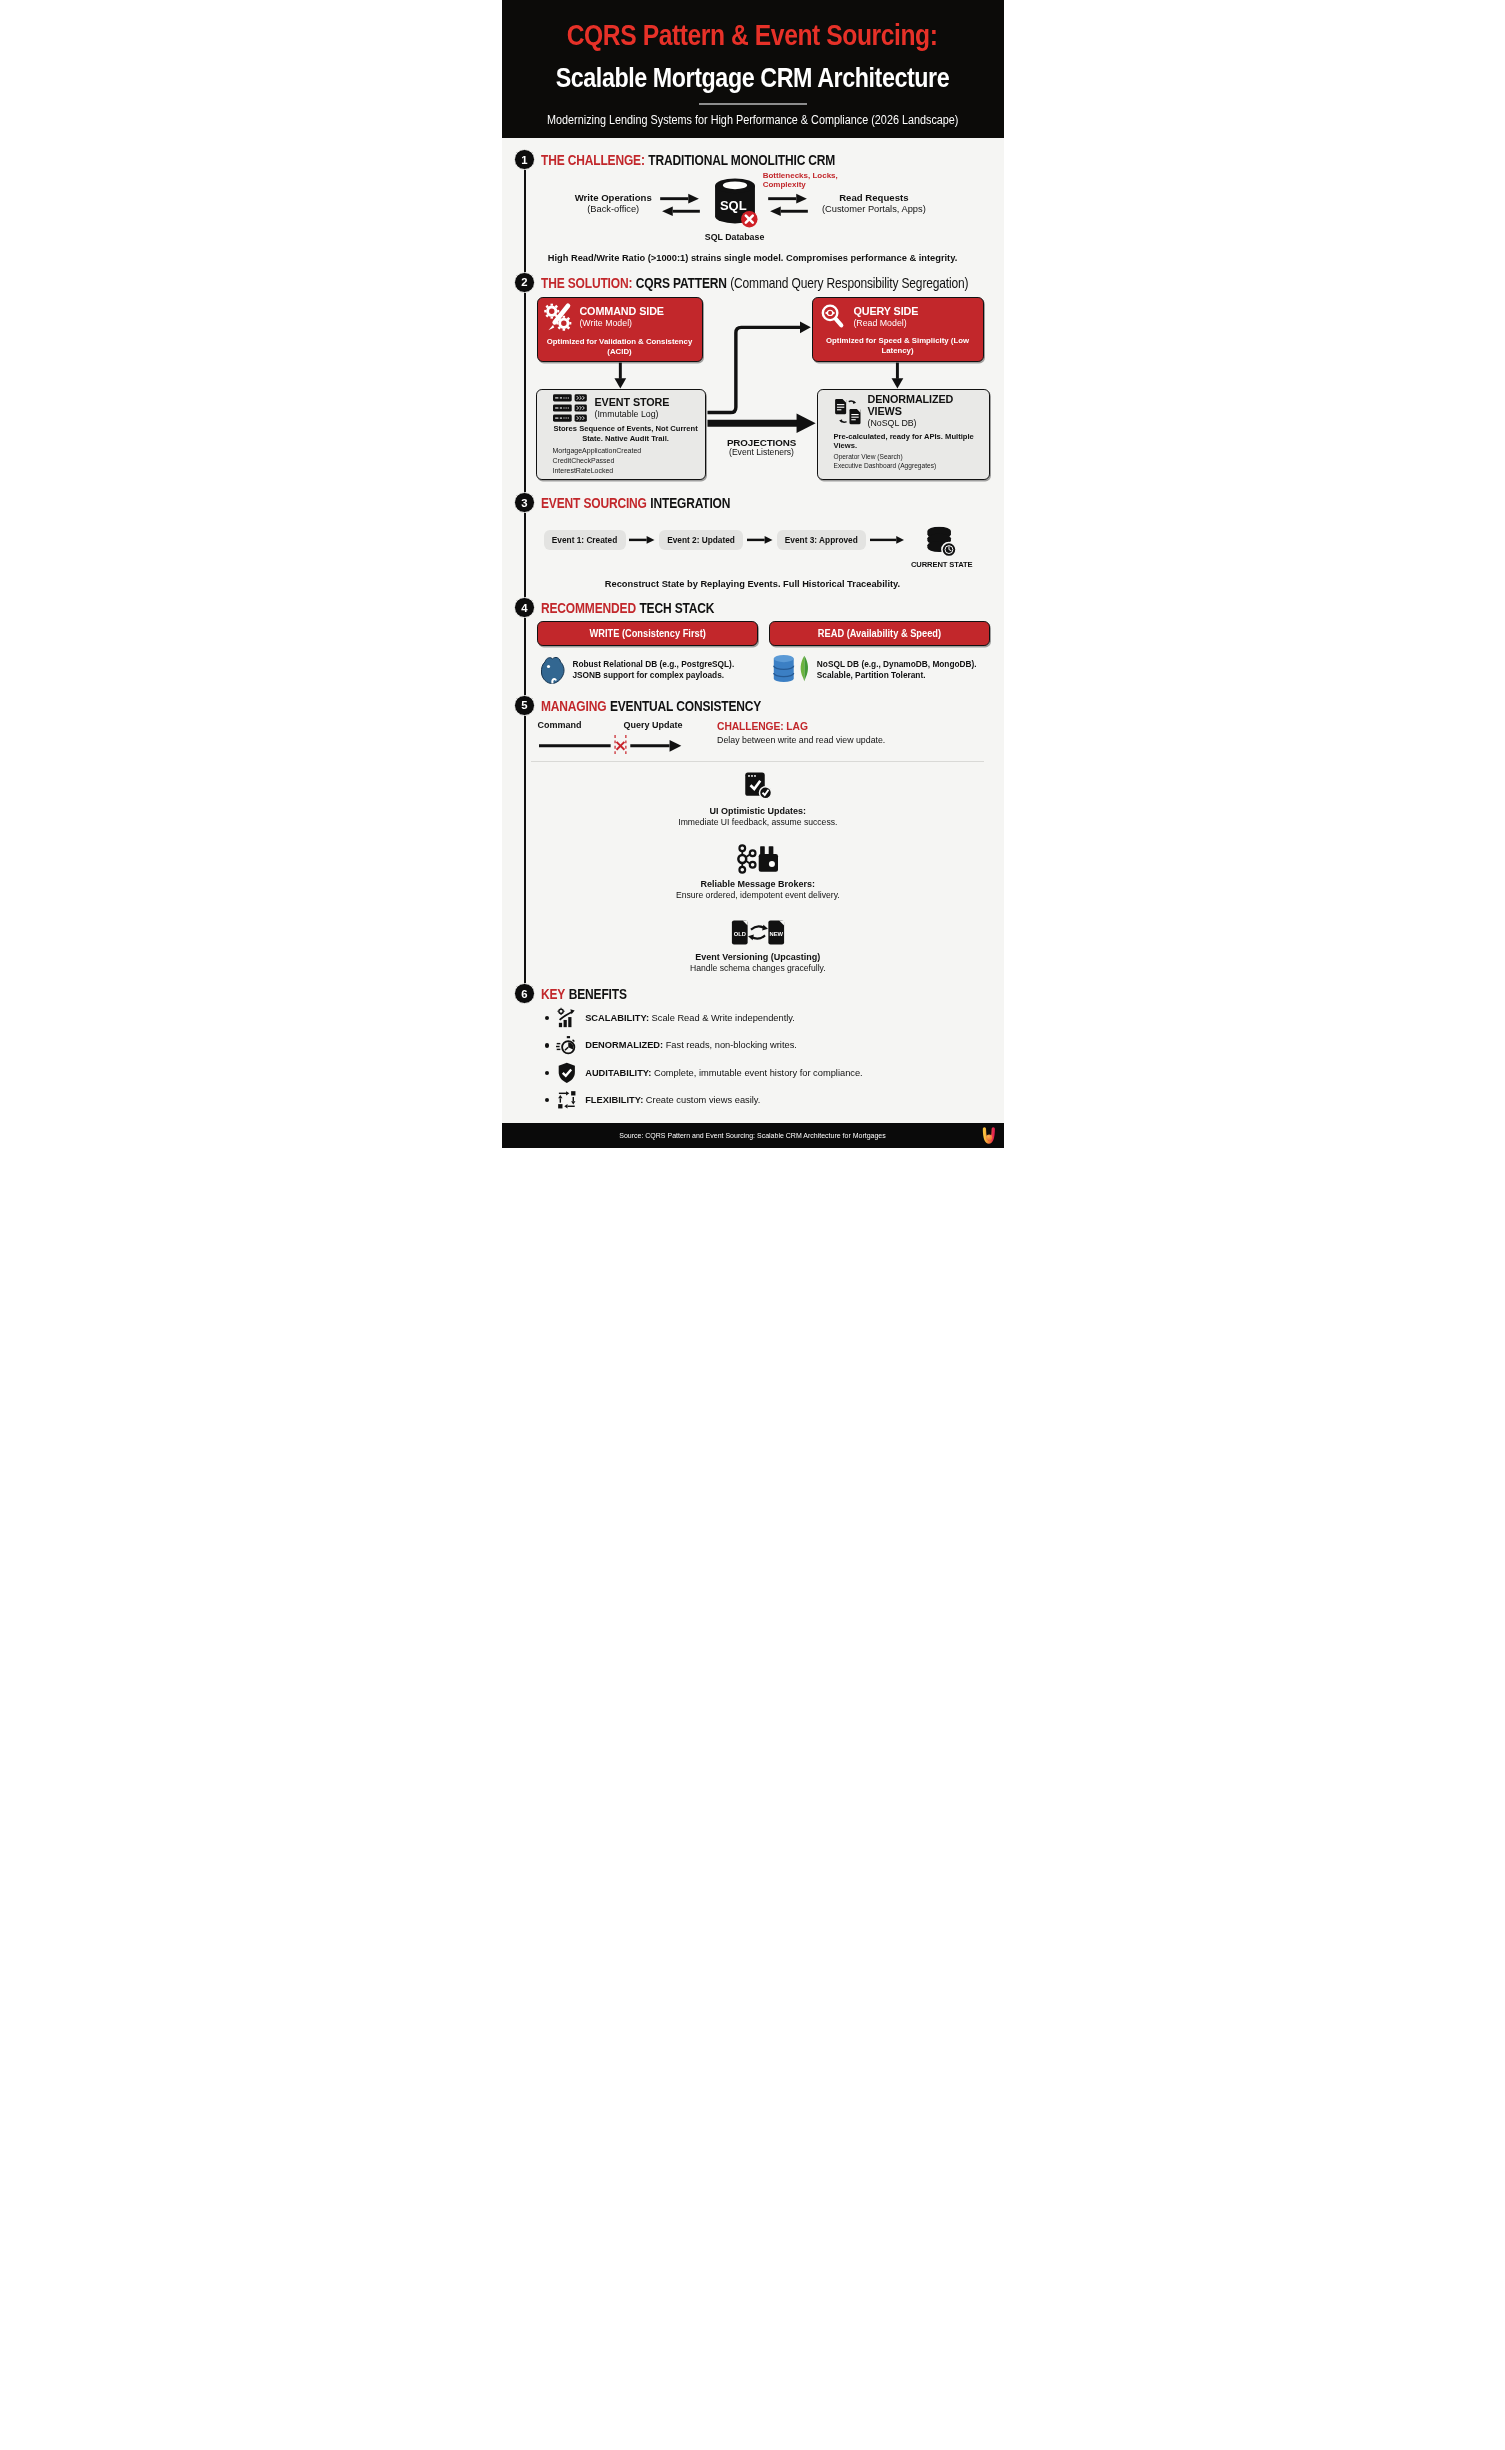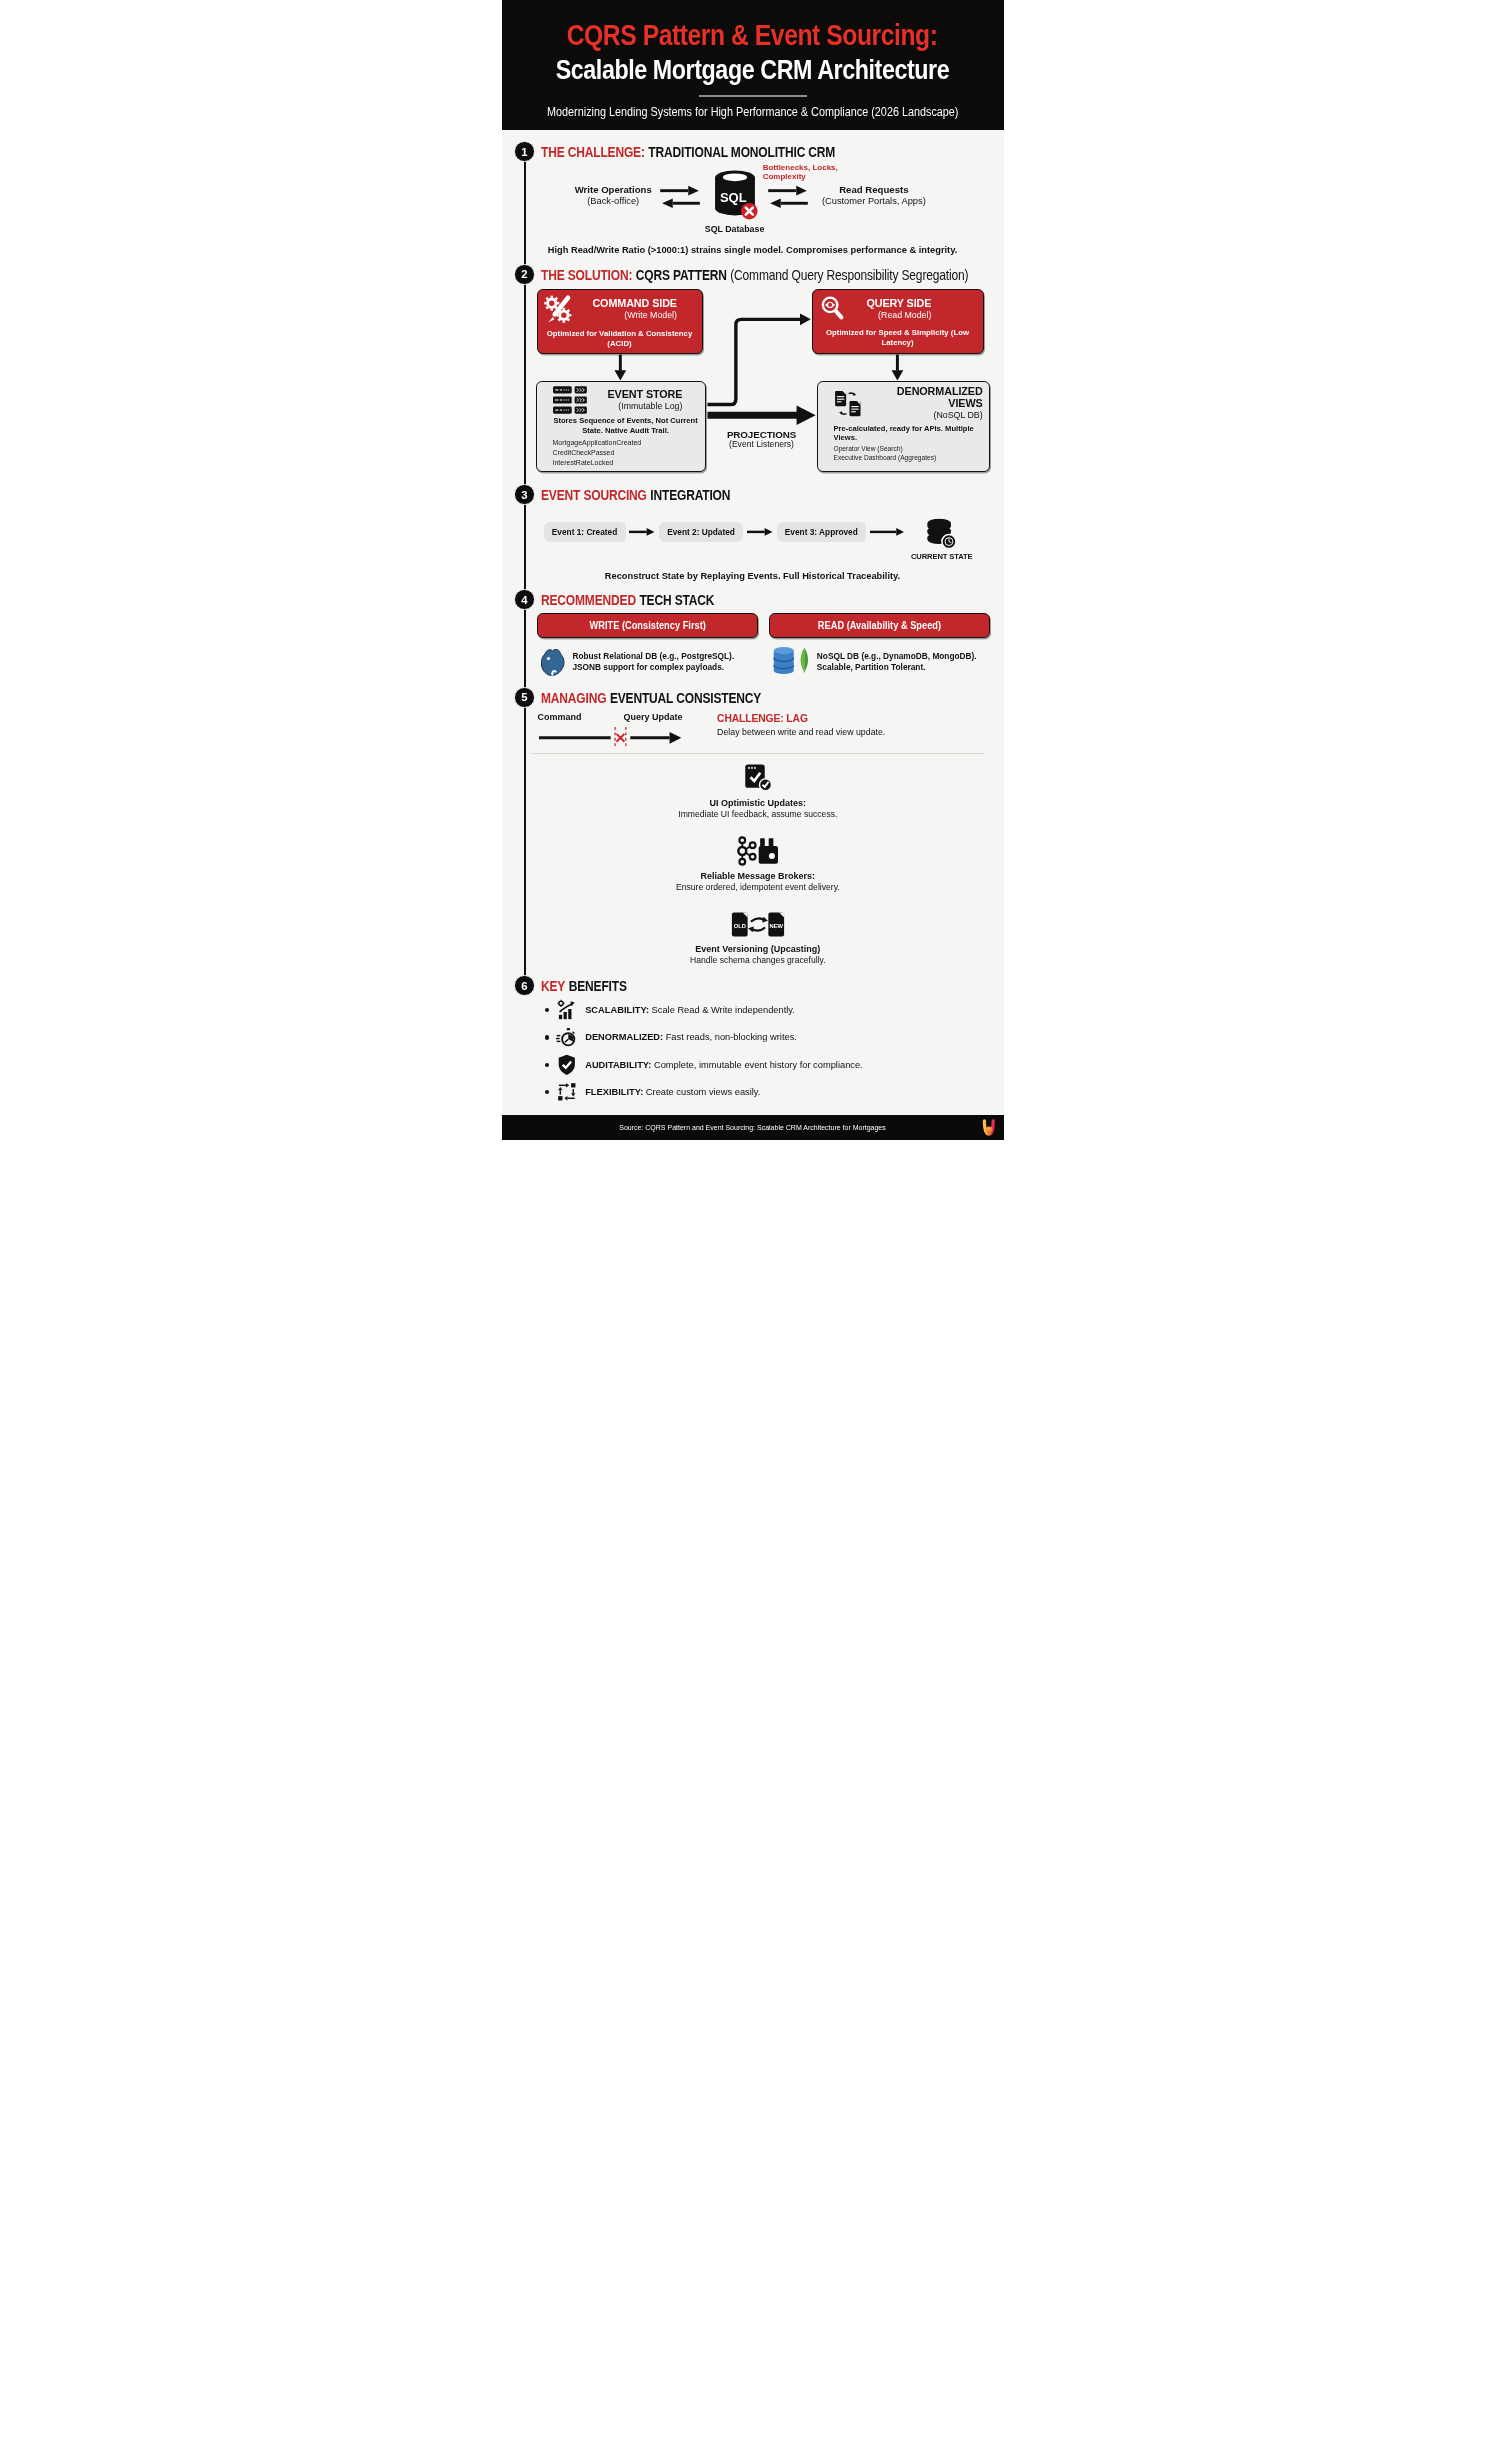--- a/index.html
+++ b/index.html
@@ -8,21 +8,21 @@
     --logo-yellow:#f9c13e; --logo-red:#e4224f; --logo-orange:#f08036;
   }
   *{box-sizing:border-box; margin:0; padding:0;}
   body{background:#ffffff; font-family:"Liberation Sans", sans-serif; color:#111;}
   .page{width:502px; background:var(--page-bg); margin:0 auto;}
   .cond{display:inline-block; transform:scaleX(0.85); transform-origin:50% 50%; white-space:nowrap;}
 
   
   .hero{background:var(--dark); text-align:center; padding:18.6px 0 11.8px;}
   .hero-t1{color:var(--bright-red); font-size:29px; font-weight:bold; letter-spacing:-0.5px;}
-  .hero-t2{color:#fff; font-size:27.4px; font-weight:bold; letter-spacing:-0.5px; margin-top:2px;}
+  .hero-t2{color:#fff; font-size:27.4px; font-weight:bold; letter-spacing:-0.5px; margin-top:10px;}
   .hero-divider{width:108px; height:1.5px; background:#8d8d8d; margin:9.8px auto 7.8px;}
   .hero-sub{color:#fff; font-size:12.3px; font-weight:normal;}
   .hero-sub .cond{transform:scaleX(0.88);}
 
   
   .content{position:relative; padding:2px 0 6.9px;}
   .timeline{position:absolute; left:22.5px; top:21.6px; bottom:123px; width:2px; background:#101010;}
   .sec-head{display:flex; align-items:center; gap:5.9px; margin:8.8px 0 2.9px 12.7px; position:relative; z-index:2;}
   .num-circle{width:20.6px; height:20.6px; border-radius:50%; background:#0d0d0d; color:#fff;
     font-size:11.3px; font-weight:bold; display:flex; align-items:center; justify-content:center;
@@ -44,21 +44,21 @@
 
   
   .solution-diagram{position:relative; height:187px; margin-top:3.9px;}
   .sol-box{position:absolute; border:1.5px solid #111; border-radius:5.9px; padding:4.9px 5.9px;}
   .sol-red{background:var(--accent-red); color:#fff; box-shadow:1px 1.5px 0 rgba(0,0,0,.35);}
   .sol-gray{background:var(--box-gray); color:#111; box-shadow:1px 1.5px 0 rgba(0,0,0,.35);padding-left:16px;}
   .box-cmd{left:35px; top:0; width:166px; height:65px;}
   .box-qry{left:310px; top:0; width:172px; height:65px;}
   .box-evt{left:34px; top:92px; width:170px; height:91px;}
   .box-dnv{left:315px; top:92px; width:173px; height:91px;}
-  .sol-head{display:flex; align-items:center; gap:19px;text-align:right;}
+  .sol-head{display:flex; align-items:center; gap:6px;}
   .sol-icon{flex:none; display:flex; align-items:center; justify-content:center;}
   .sol-title{font-size:10.8px; font-weight:bold; letter-spacing:-0.1px; line-height:1.1;}
   .sol-subtitle{font-size:8.8px; font-weight:normal; line-height:1.2;}
   .sol-desc{margin-top:4.4px; text-align:center; font-size:7.8px; font-weight:bold; line-height:1.25;}
   .evt-desc{margin-top:2px; text-align:center; font-size:7.6px; font-weight:bold; line-height:1.25;}
   .evt-list{margin-top:2.5px; font-size:7px; line-height:1.4; color:#1a1a1a;}
   .dnv-desc{margin-top:2.9px; font-size:7.6px; font-weight:bold; line-height:1.25;}
   .dnv-list{margin-top:2.5px; font-size:6.6px; line-height:1.35; color:#1a1a1a;}
   .sol-arrows{position:absolute; inset:0; width:100%; height:100%; pointer-events:none;}
   .projections-label{position:absolute; left:205px; top:140px; width:110px; text-align:center; line-height:1.15;}

